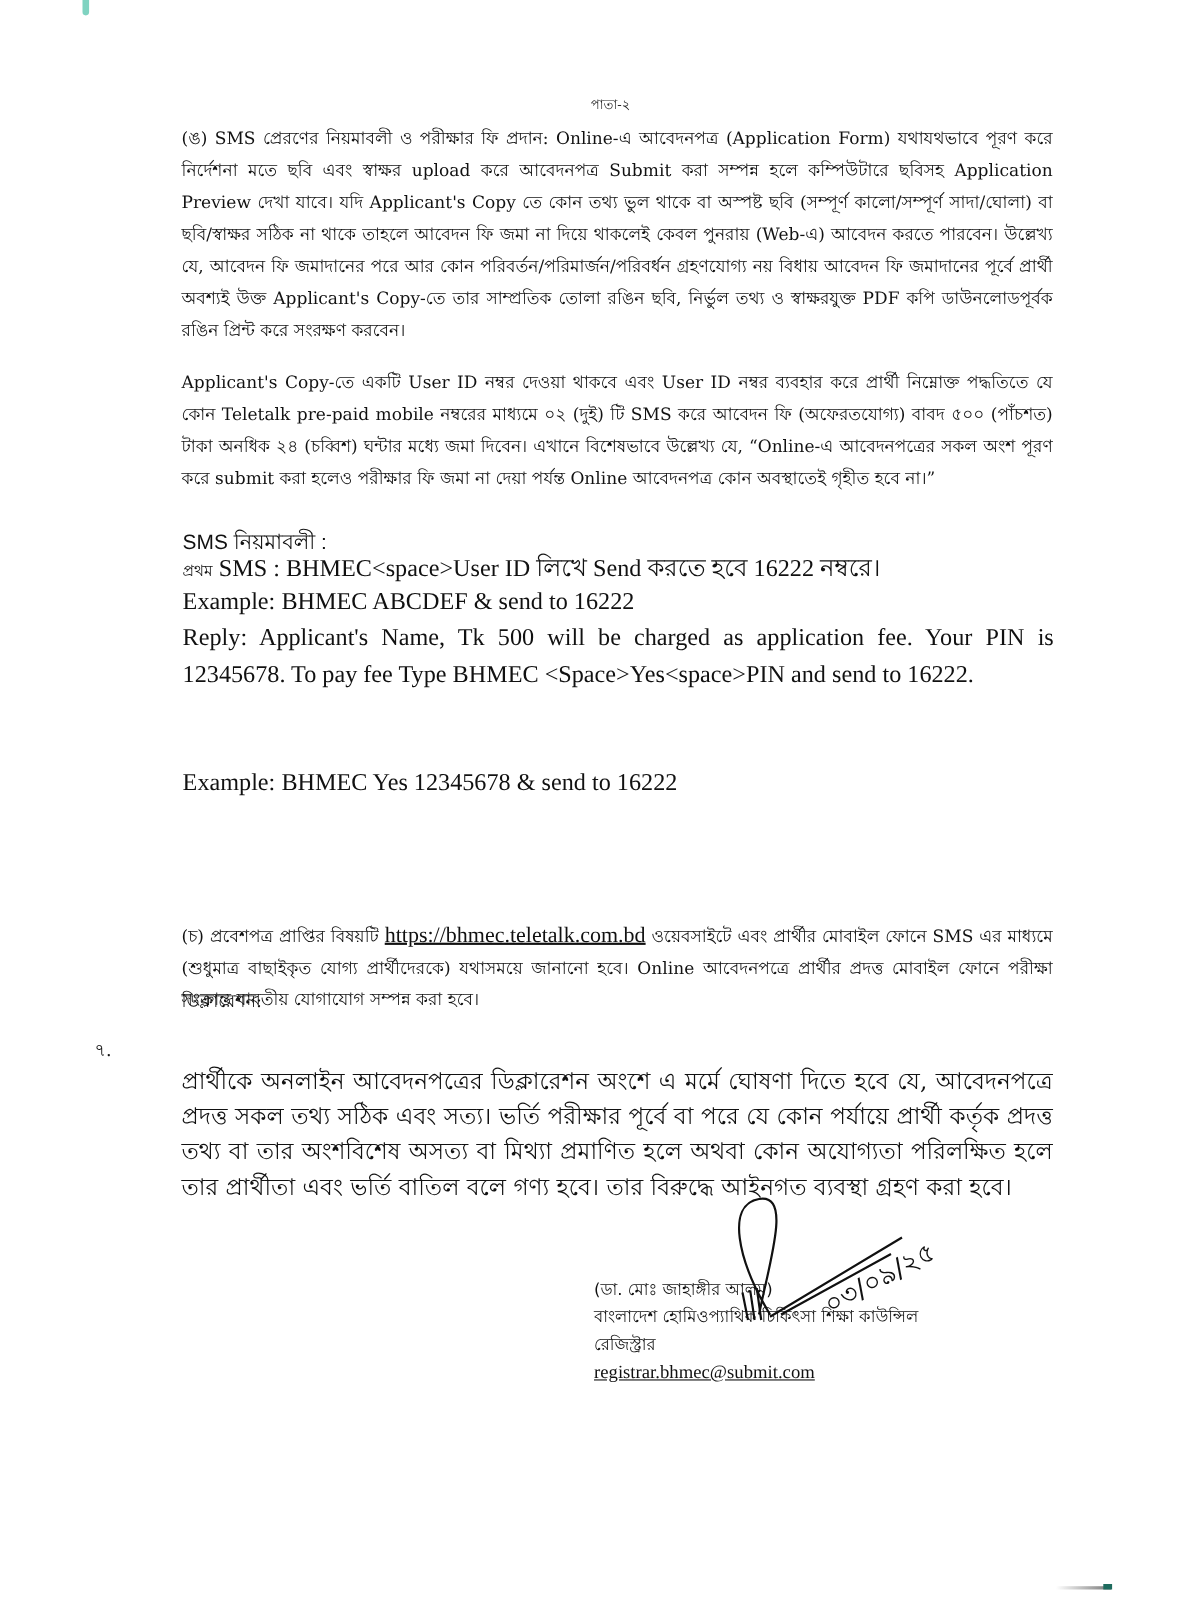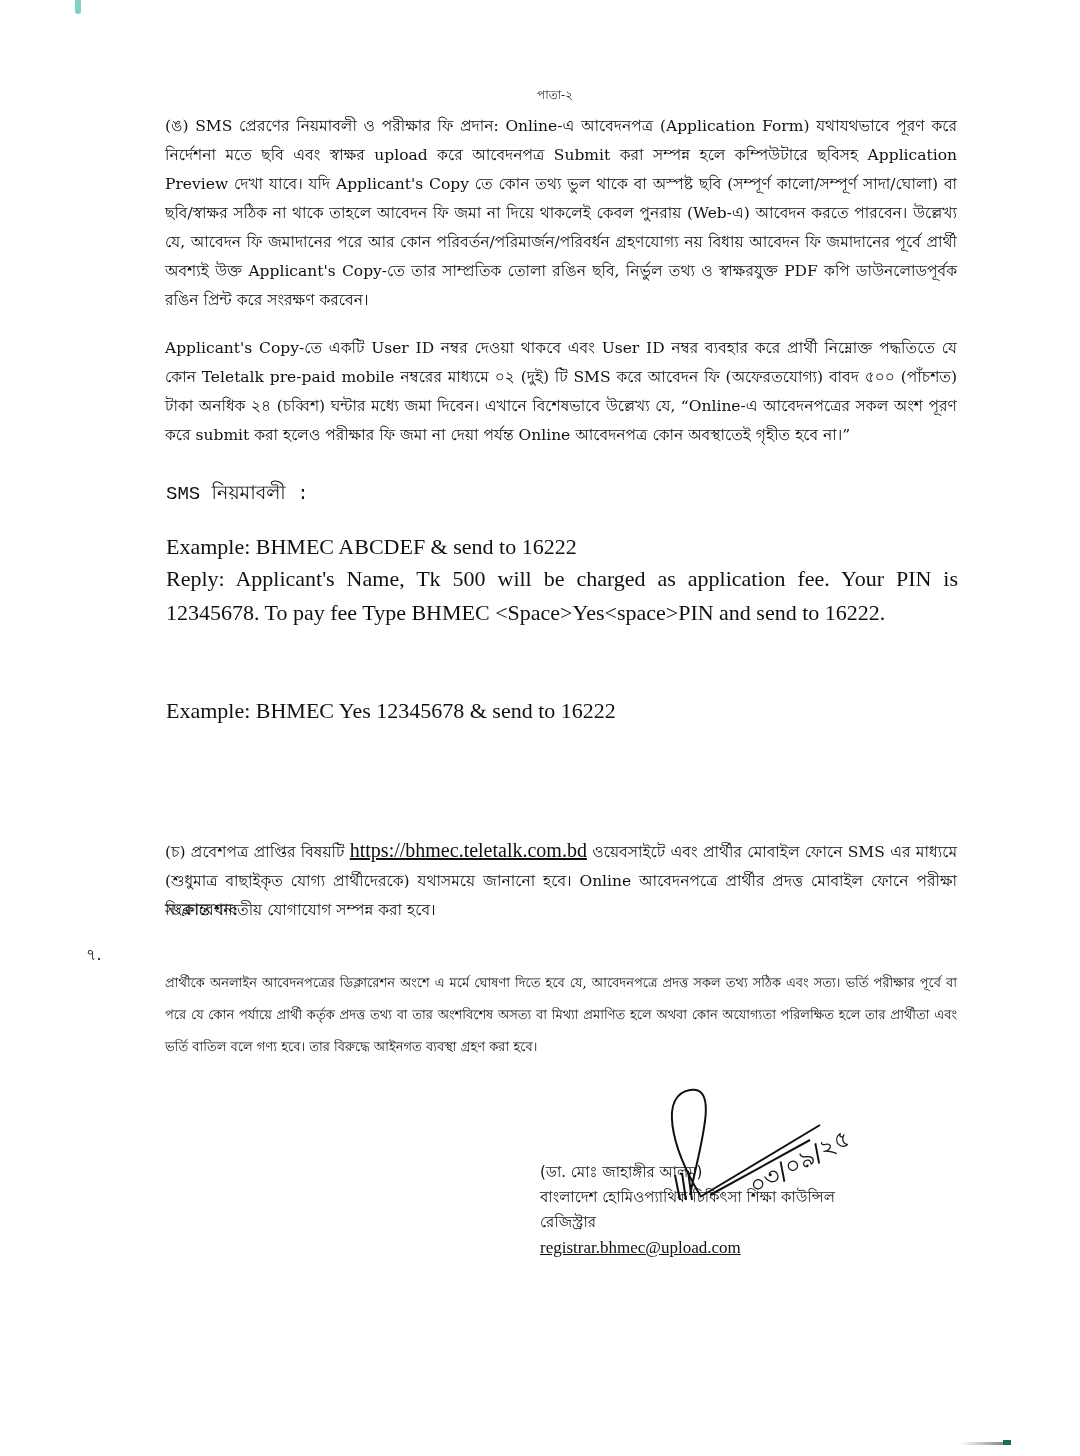--- a/index.html
+++ b/index.html
@@ -4,26 +4,26 @@
 <style>
   html, body { margin: 0; padding: 0; background: #ffffff; }
   body {
     width: 1080px; height: 1456px; position: relative; overflow: hidden;
     font-family: "DejaVu Serif", "Liberation Serif", serif; color: #111;
   }
   .page { position: absolute; left: 0; top: 0; width: 1080px; height: 1096px; }
   .page-num { position: absolute; top: 86px; left: 0; width: 1110px; text-align: center; font-size: 12px; color: #222; }
   .blk { position: absolute; left: 165px; width: 792px; font-size: 15.5px; line-height: 29px; text-align: justify; }
   .blk .en-sm { font-family: "Liberation Serif", serif; font-size: 20px; }
-  .sms-title { position: absolute; left: 166px; top: 478px; font-size: 19px; font-family: Liberation Mono, monospace; }
+  .sms-title { position: absolute; left: 166px; top: 478px; font-size: 19px; font-family: Liberation Sans, sans-serif; }
   .sms-line { position: absolute; left: 166px; width: 792px; font-family: "Liberation Serif", serif; font-size: 22px; line-height: 34px; text-align: justify; }
   .bn-small { font-family: "DejaVu Sans", sans-serif; font-size: 14px; }
   .decl-num { position: absolute; left: 86px; top: 942px; font-size: 16px; }
   .decl-head { position: absolute; left: 165px; top: 897px; font-size: 16px; }
-  .decl-body { position: absolute; left: 165px; top: 967px; width: 792px; font-size: 13px; line-height: 32px; text-align: justify; }
+  .decl-body { position: absolute; left: 165px; top: 967px; width: 792px; font-size: 21px; line-height: 32px; text-align: justify; }
   .link { text-decoration: underline; }
   .sig-block { position: absolute; left: 540px; top: 1160px; width: 360px; font-family: "DejaVu Sans", sans-serif; font-size: 15px; line-height: 25px; }
   .sig-svg { position: absolute; left: 630px; top: 1085px; }
   .email { font-family: "Liberation Serif", serif; font-size: 17px; text-decoration: underline; }
   .mark-tl { position: absolute; left: 75px; top: 0; width: 6px; height: 14px; background: #7fd3c1; border-radius: 0 0 3px 3px; }
   .mark-br { position: absolute; left: 960px; top: 1442px; width: 50px; height: 3px; background: linear-gradient(90deg, #ffffff, #777); }
   .mark-br2 { position: absolute; left: 1003px; top: 1440px; width: 8px; height: 5px; background: #1e6b5e; }
 </style>
 </head>
 <body>
@@ -31,20 +31,24 @@
 <div class="page">
   <div class="mark-tl"></div>
 
   <div class="page-num">পাতা-২</div>
 
   <div class="blk" style="top:112px;">(ঙ) SMS প্রেরণের নিয়মাবলী ও পরীক্ষার ফি প্রদান: Online-এ আবেদনপত্র (Application Form) যথাযথভাবে পূরণ করে নির্দেশনা মতে ছবি এবং স্বাক্ষর upload করে আবেদনপত্র Submit করা সম্পন্ন হলে কম্পিউটারে ছবিসহ Application Preview দেখা যাবে। যদি Applicant's Copy তে কোন তথ্য ভুল থাকে বা অস্পষ্ট ছবি (সম্পূর্ণ কালো/সম্পূর্ণ সাদা/ঘোলা) বা ছবি/স্বাক্ষর সঠিক না থাকে তাহলে আবেদন ফি জমা না দিয়ে থাকলেই কেবল পুনরায় (Web-এ) আবেদন করতে পারবেন। উল্লেখ্য যে, আবেদন ফি জমাদানের পরে আর কোন পরিবর্তন/পরিমার্জন/পরিবর্ধন গ্রহণযোগ্য নয় বিধায় আবেদন ফি জমাদানের পূর্বে প্রার্থী অবশ্যই উক্ত Applicant's Copy-তে তার সাম্প্রতিক তোলা রঙিন ছবি, নির্ভুল তথ্য ও স্বাক্ষরযুক্ত PDF কপি ডাউনলোডপূর্বক রঙিন প্রিন্ট করে সংরক্ষণ করবেন।</div>
   <div class="blk" style="top:334px;">Applicant's Copy-তে একটি User ID নম্বর দেওয়া থাকবে এবং User ID নম্বর ব্যবহার করে প্রার্থী নিম্নোক্ত পদ্ধতিতে যে কোন Teletalk pre-paid mobile নম্বরের মাধ্যমে ০২ (দুই) টি SMS করে আবেদন ফি (অফেরতযোগ্য) বাবদ ৫০০ (পাঁচশত) টাকা অনধিক ২৪ (চব্বিশ) ঘন্টার মধ্যে জমা দিবেন। এখানে বিশেষভাবে উল্লেখ্য যে, “Online-এ আবেদনপত্রের সকল অংশ পূরণ করে submit করা হলেও পরীক্ষার ফি জমা না দেয়া পর্যন্ত Online আবেদনপত্র কোন অবস্থাতেই গৃহীত হবে না।”</div>
 
   <div class="sms-title">SMS নিয়মাবলী :</div>
 
+  <div class="sms-line" style="top:500px;">
+    <span class="bn-small">প্রথম</span>
+    <span>SMS : BHMEC&lt;space&gt;User ID লিখে Send করতে হবে 16222 নম্বরে।</span>
+  </div>
   <div class="sms-line" style="top:530px;">Example: BHMEC  ABCDEF &amp; send to 16222</div>
   <div class="sms-line" style="top:562px;">Reply: Applicant's Name, Tk 500 will be charged as application fee. Your PIN is 12345678. To pay fee Type BHMEC &lt;Space&gt;Yes&lt;space&gt;PIN and send to 16222.</div>
 
   <div class="sms-line" style="top:694px;">Example: BHMEC   Yes 12345678 &amp; send to 16222</div>
 
   <div class="blk" style="top:836px;">
     <span>(চ) প্রবেশপত্র প্রাপ্তির বিষয়টি</span>
     <span class="en-sm link">https://bhmec.teletalk.com.bd</span>
     <span>ওয়েবসাইটে এবং প্রার্থীর মোবাইল ফোনে SMS এর মাধ্যমে (শুধুমাত্র বাছাইকৃত যোগ্য প্রার্থীদেরকে) যথাসময়ে জানানো হবে। Online আবেদনপত্রে প্রার্থীর প্রদত্ত মোবাইল ফোনে পরীক্ষা সংক্রান্ত যাবতীয় যোগাযোগ সম্পন্ন করা হবে।</span>
   </div>
@@ -57,18 +61,18 @@
     <path d="M70 110 C40 60 30 10 60 5 C90 0 70 60 60 110" fill="none" stroke="#111" stroke-width="2"></path>
     <path d="M45 90 L50 115 M52 88 L56 115 M58 86 L62 115" stroke="#111" stroke-width="2"></path>
     <path d="M70 112 L190 40 M80 110 L180 55" stroke="#111" stroke-width="2"></path>
     <text x="125" y="110" font-family="DejaVu Sans, sans-serif" font-size="24" transform="rotate(-28 125 110)" fill="#111">০৩/০৯/২৫</text>
   </svg>
 
   <div class="sig-block">
     <div>(ডা. মোঃ জাহাঙ্গীর আলম)</div>
     <div>বাংলাদেশ হোমিওপ্যাথিক চিকিৎসা শিক্ষা কাউন্সিল</div>
     <div>রেজিস্ট্রার</div>
-    <div class="email">registrar.bhmec@upload.com</div>
+    <div class="email">registrar.bhmec@submit.com</div>
   </div>
 
   <div class="mark-br"></div>
   <div class="mark-br2"></div>
 </div>
 
 </body></html>

